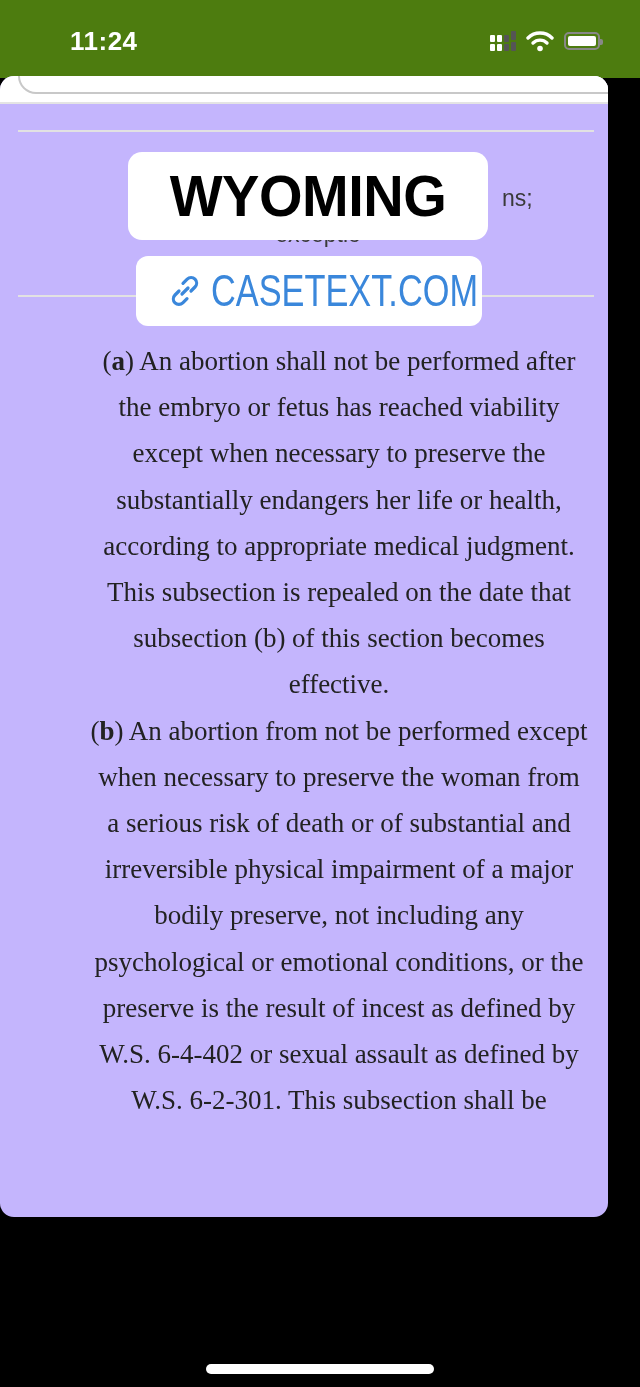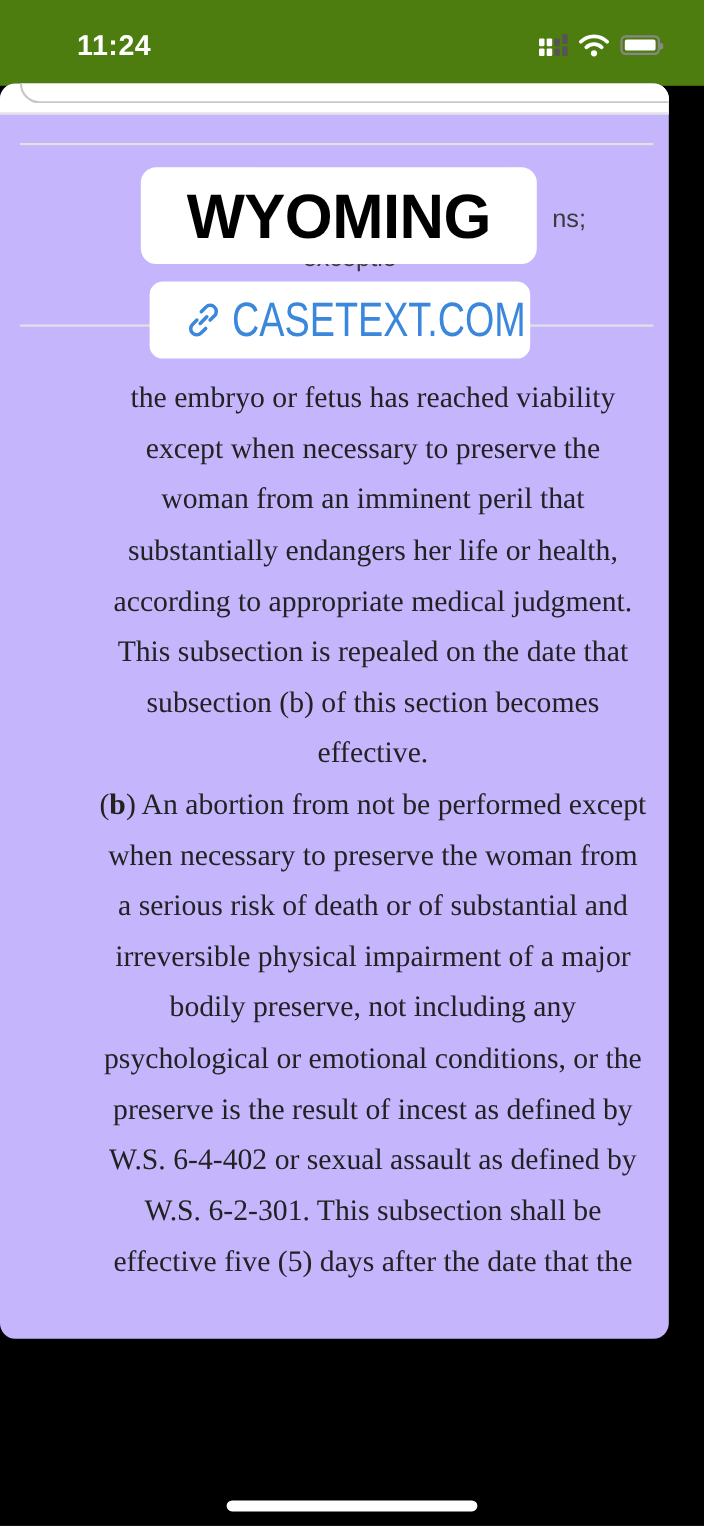--- a/index.html
+++ b/index.html
@@ -96,37 +96,36 @@
         <path d="M15 21 L21 15"></path>
         <path d="M12 18 L8 22 a5.5 5.5 0 0 0 7.8 7.8 L20 25.6"></path>
         <path d="M24 18 L28 14 a5.5 5.5 0 0 0 -7.8 -7.8 L16 10.4"></path>
       </g>
     </svg>
     <span class="txt">CASETEXT.COM</span>
   </div>
 
   <div class="body-text">
     <div>
+      <span class="line">(<b>a</b>) <span>An abortion shall not be performed after</span></span>
       <span class="line">the embryo or fetus has reached viability</span>
       <span class="line">except when necessary to preserve the</span>
-      <span class="line">woman from an imminent peril that</span>
       <span class="line">substantially endangers her life or health,</span>
       <span class="line">according to appropriate medical judgment.</span>
       <span class="line">This subsection is repealed on the date that</span>
       <span class="line">subsection (b) of this section becomes</span>
       <span class="line">effective.</span>
     </div>
     <div>
       <span class="line">(<b>b</b>) <span>An abortion from not be performed except</span></span>
       <span class="line">when necessary to preserve the woman from</span>
       <span class="line">a serious risk of death or of substantial and</span>
       <span class="line">irreversible physical impairment of a major</span>
       <span class="line">bodily preserve, not including any</span>
       <span class="line">psychological or emotional conditions, or the</span>
       <span class="line">preserve is the result of incest as defined by</span>
       <span class="line">W.S. 6-4-402 or sexual assault as defined by</span>
       <span class="line">W.S. 6-2-301. This subsection shall be</span>
-      <span class="line">effective five (5) days after the date that the</span>
     </div>
   </div>
 </div>
 
 <div class="home-indicator"></div>
 
 </body></html>

